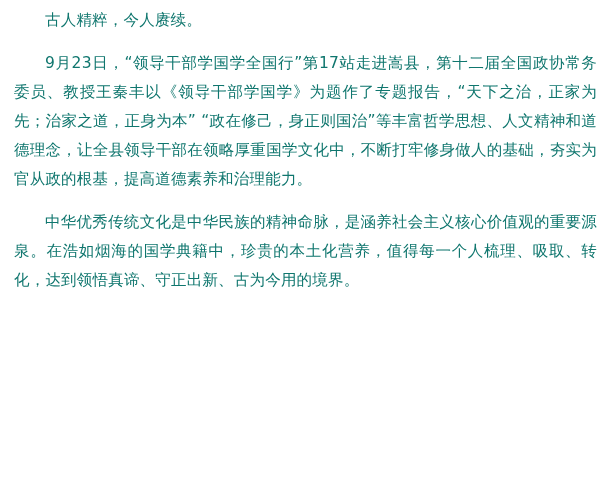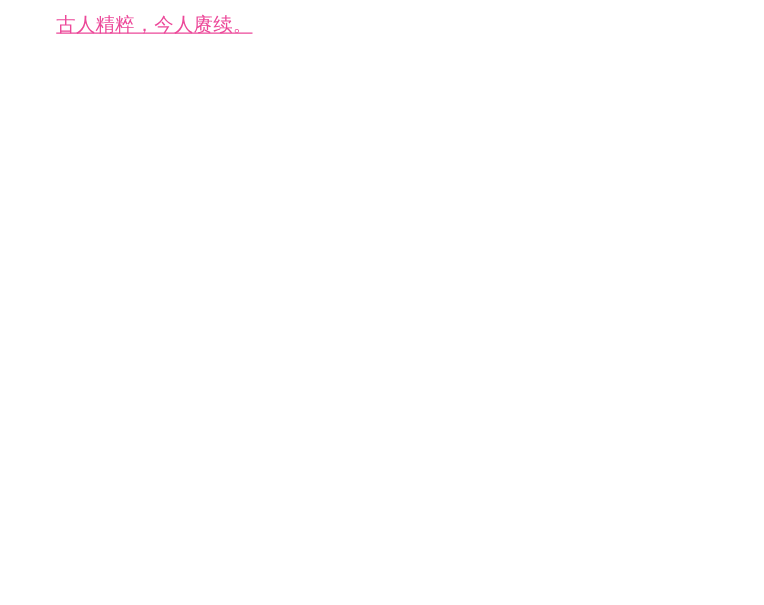--- a/index.html
+++ b/index.html
@@ -15,29 +15,30 @@
   }
   #article {
     box-sizing: border-box;
     width: 611px;
     padding: 6px 14px 0 14px;
   }
   .para {
     margin: 0 0 14px 0;
     font-size: 15.5px;
     line-height: 29px;
-    color: #ec4899;
+    color: #0f766e;
     text-align: justify;
     text-justify: inter-ideograph;
     text-indent: 2em;
     letter-spacing: 0.2px;
-    text-decoration: underline;
   }
   .para:last-child {
     margin-bottom: 0;
   }
 </style>
 </head>
 <body>
 
 <div id="article">
   <p class="para">古人精粹，今人赓续。</p>
+  <p class="para">9月23日，“领导干部学国学全国行”第17站走进嵩县，第十二届全国政协常务委员、教授王秦丰以《领导干部学国学》为题作了专题报告，“天下之治，正家为先；治家之道，正身为本” “政在修己，身正则国治”等丰富哲学思想、人文精神和道德理念，让全县领导干部在领略厚重国学文化中，不断打牢修身做人的基础，夯实为官从政的根基，提高道德素养和治理能力。</p>
+  <p class="para">中华优秀传统文化是中华民族的精神命脉，是涵养社会主义核心价值观的重要源泉。在浩如烟海的国学典籍中，珍贵的本土化营养，值得每一个人梳理、吸取、转化，达到领悟真谛、守正出新、古为今用的境界。</p>
 </div>
 
 </body></html>

